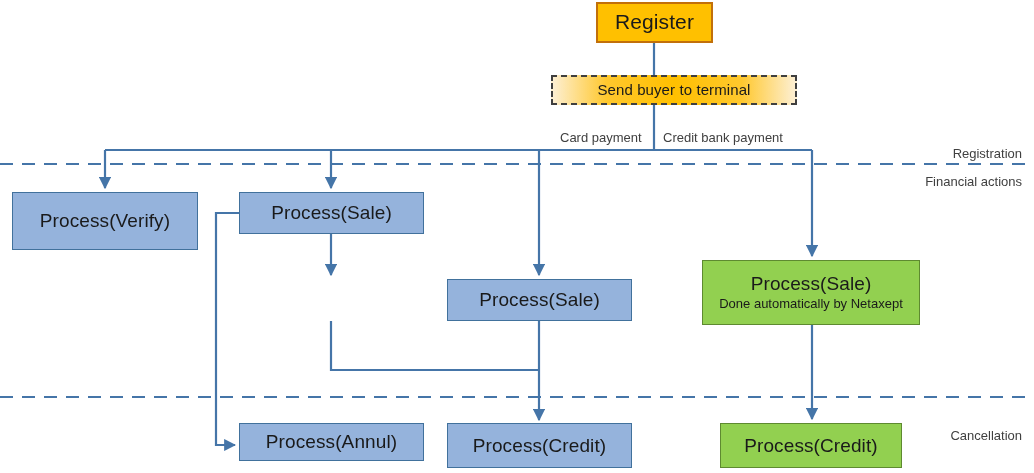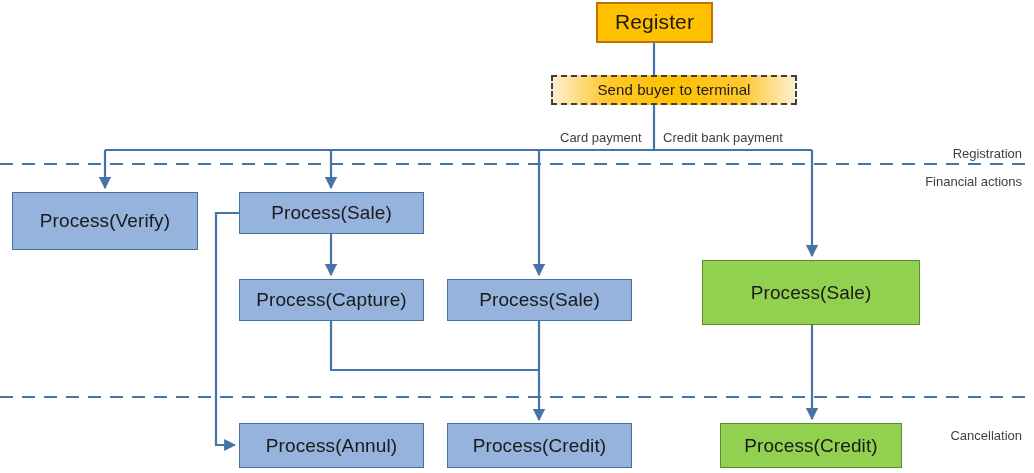--- a/index.html
+++ b/index.html
@@ -136,33 +136,31 @@
   </div>
 
   <div class="node node-blue" style="left:12px; top:192px; width:186px; height:58px;">
     <span class="title">Process(Verify)</span>
   </div>
 
   <div class="node node-blue" style="left:239px; top:192px; width:185px; height:42px;">
     <span class="title">Process(Sale)</span>
   </div>
 
-  <div class="node node-blue" style="left:239px; top:279px; width:185px; height:42px;">
-    <span class="title">Process(Capture)</span>
-  </div>
 
   <div class="node node-blue" style="left:447px; top:279px; width:185px; height:42px;">
     <span class="title">Process(Sale)</span>
   </div>
 
   <div class="node node-green" style="left:702px; top:260px; width:218px; height:65px;">
     <span class="title">Process(Sale)</span>
+    <span class="sub">Done automatically by Netaxept</span>
   </div>
 
-  <div class="node node-blue" style="left:239px; top:423px; width:185px; height:45px;">
+  <div class="node node-blue" style="left:239px; top:423px; width:185px; height:38px;">
     <span class="title">Process(Annul)</span>
   </div>
 
   <div class="node node-blue" style="left:447px; top:423px; width:185px; height:45px;">
     <span class="title">Process(Credit)</span>
   </div>
 
   <div class="node node-green" style="left:720px; top:423px; width:182px; height:45px;">
     <span class="title">Process(Credit)</span>
   </div>

